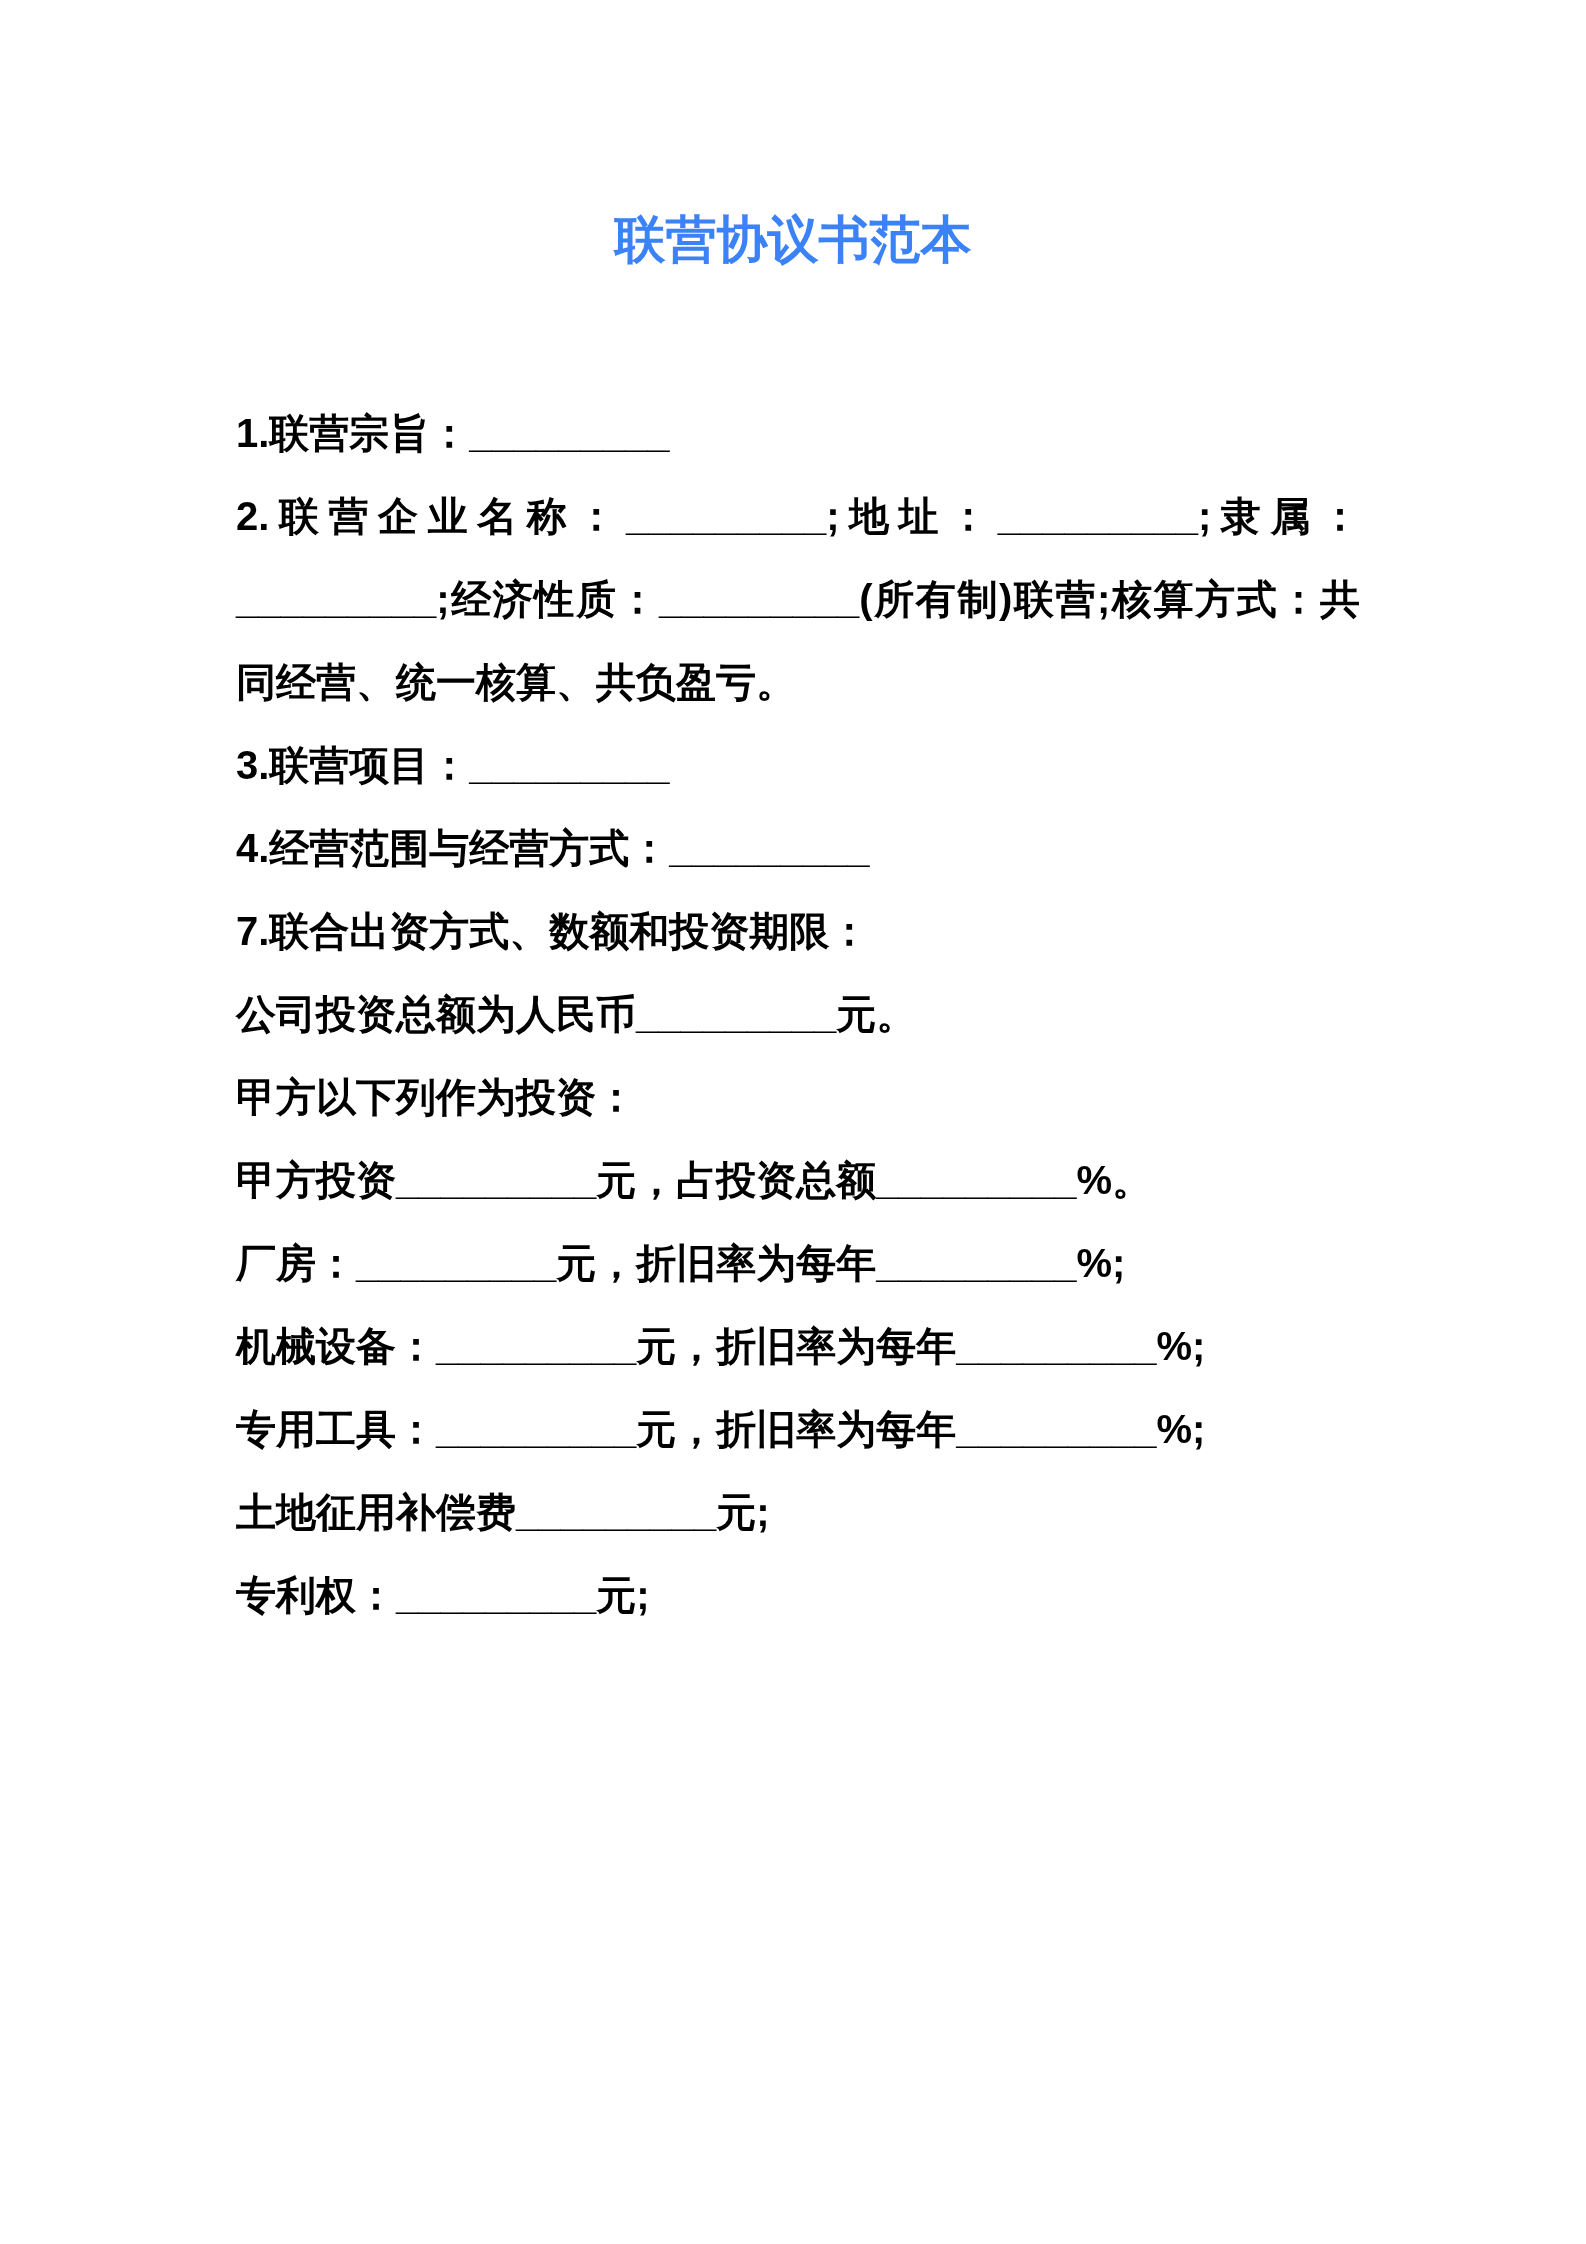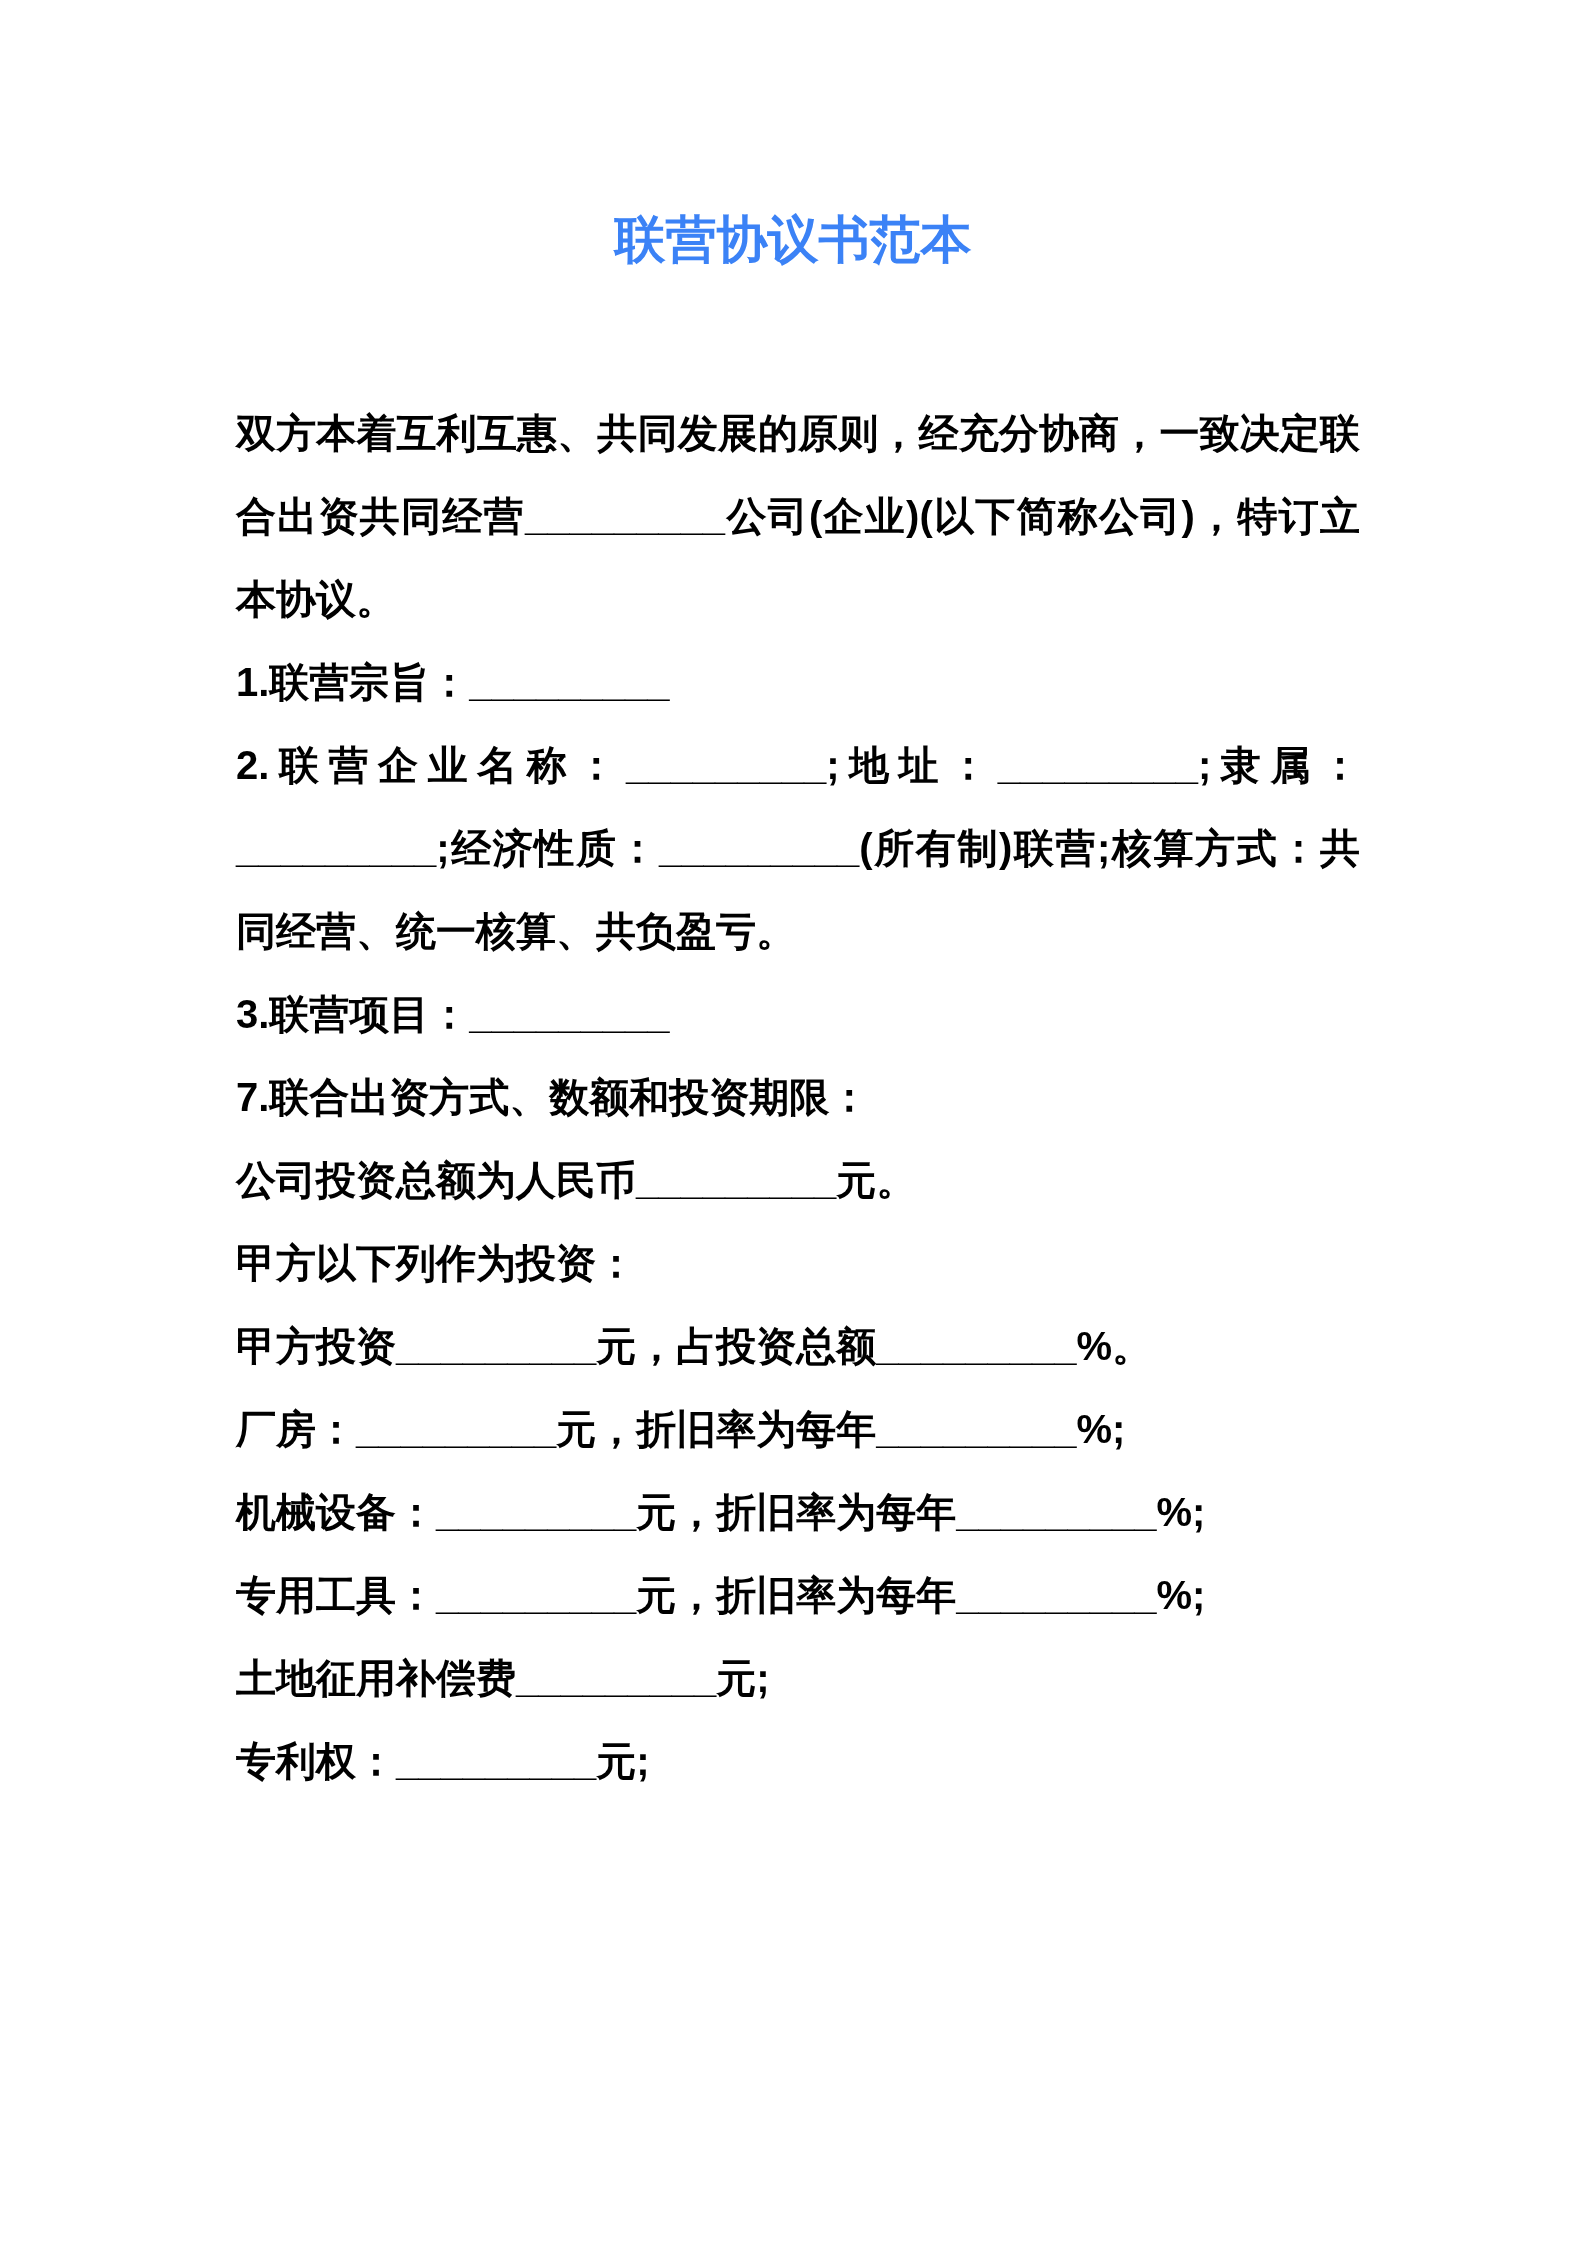--- a/index.html
+++ b/index.html
@@ -52,24 +52,24 @@
     text-align: justify;
     text-align-last: left;
   }
 </style>
 </head>
 <body>
 
 <div class="page">
   <h1 class="doc-title">联营协议书范本</h1>
   <div class="doc-body" id="doc-body">
-      <p>双方本着互利互惠、共同发展的原则，经充分协商，一致决定联合出资共同经营_________公司(企业)(以下简称公司)，特订立本协议。</p>
       <p>1.联营宗旨：_________</p>
       <p>2.联营企业名称：_________;地址：_________;隶属：_________;经济性质：_________(所有制)联营;核算方式：共同经营、统一核算、共负盈亏。</p>
       <p>3.联营项目：_________</p>
+      <p>4.经营范围与经营方式：_________</p>
       <p>7.联合出资方式、数额和投资期限：</p>
       <p>公司投资总额为人民币_________元。</p>
       <p>甲方以下列作为投资：</p>
       <p>甲方投资_________元，占投资总额_________%。</p>
       <p>厂房：_________元，折旧率为每年_________%;</p>
       <p>机械设备：_________元，折旧率为每年_________%;</p>
       <p>专用工具：_________元，折旧率为每年_________%;</p>
       <p>土地征用补偿费_________元;</p>
       <p>专利权：_________元;</p>
     </div>

